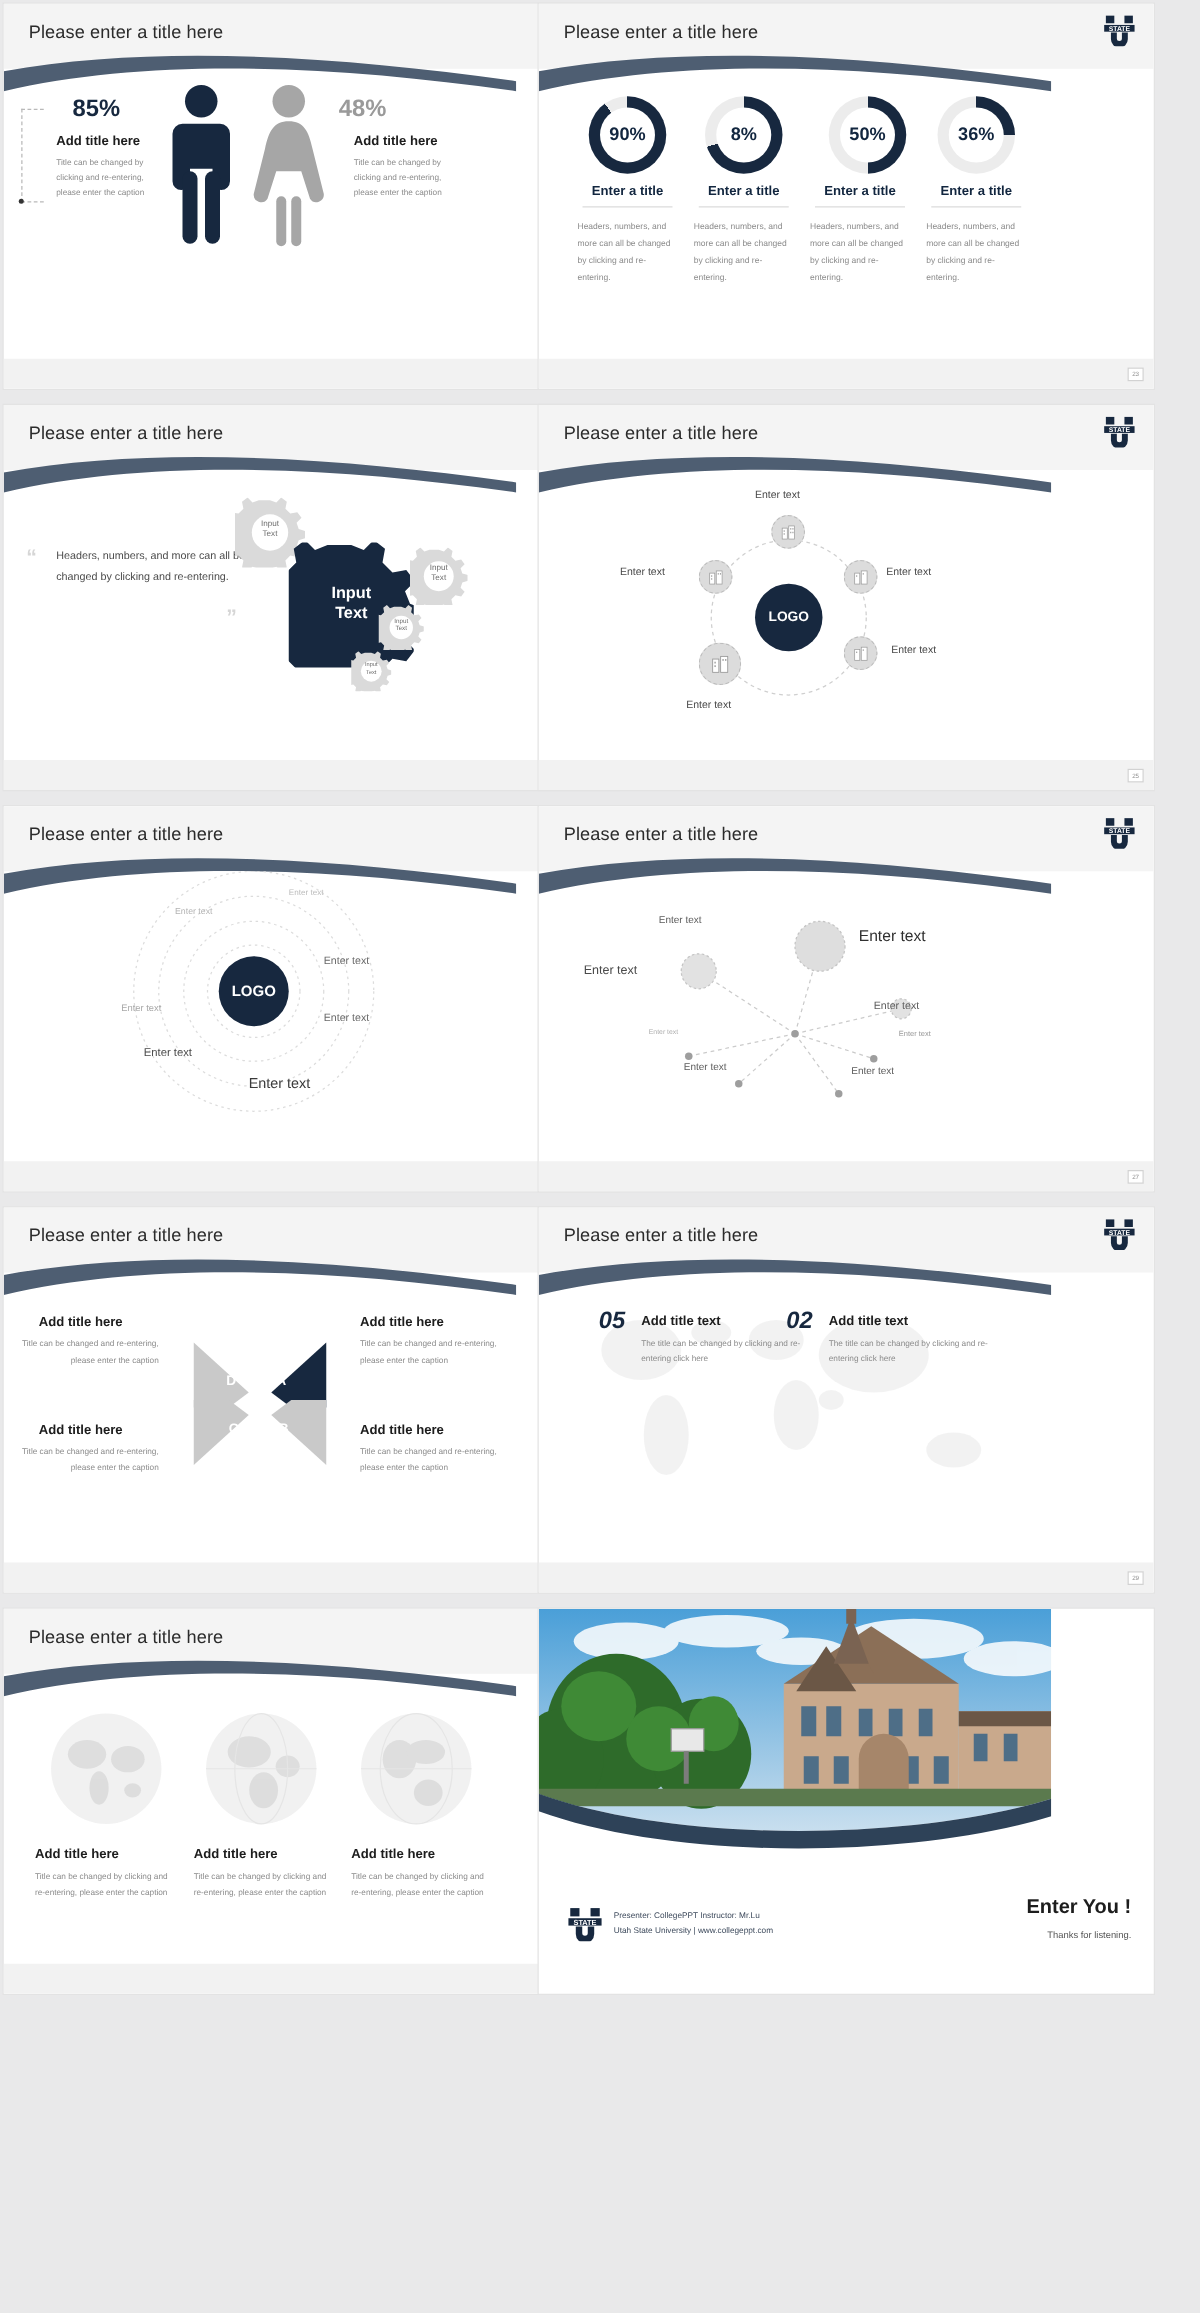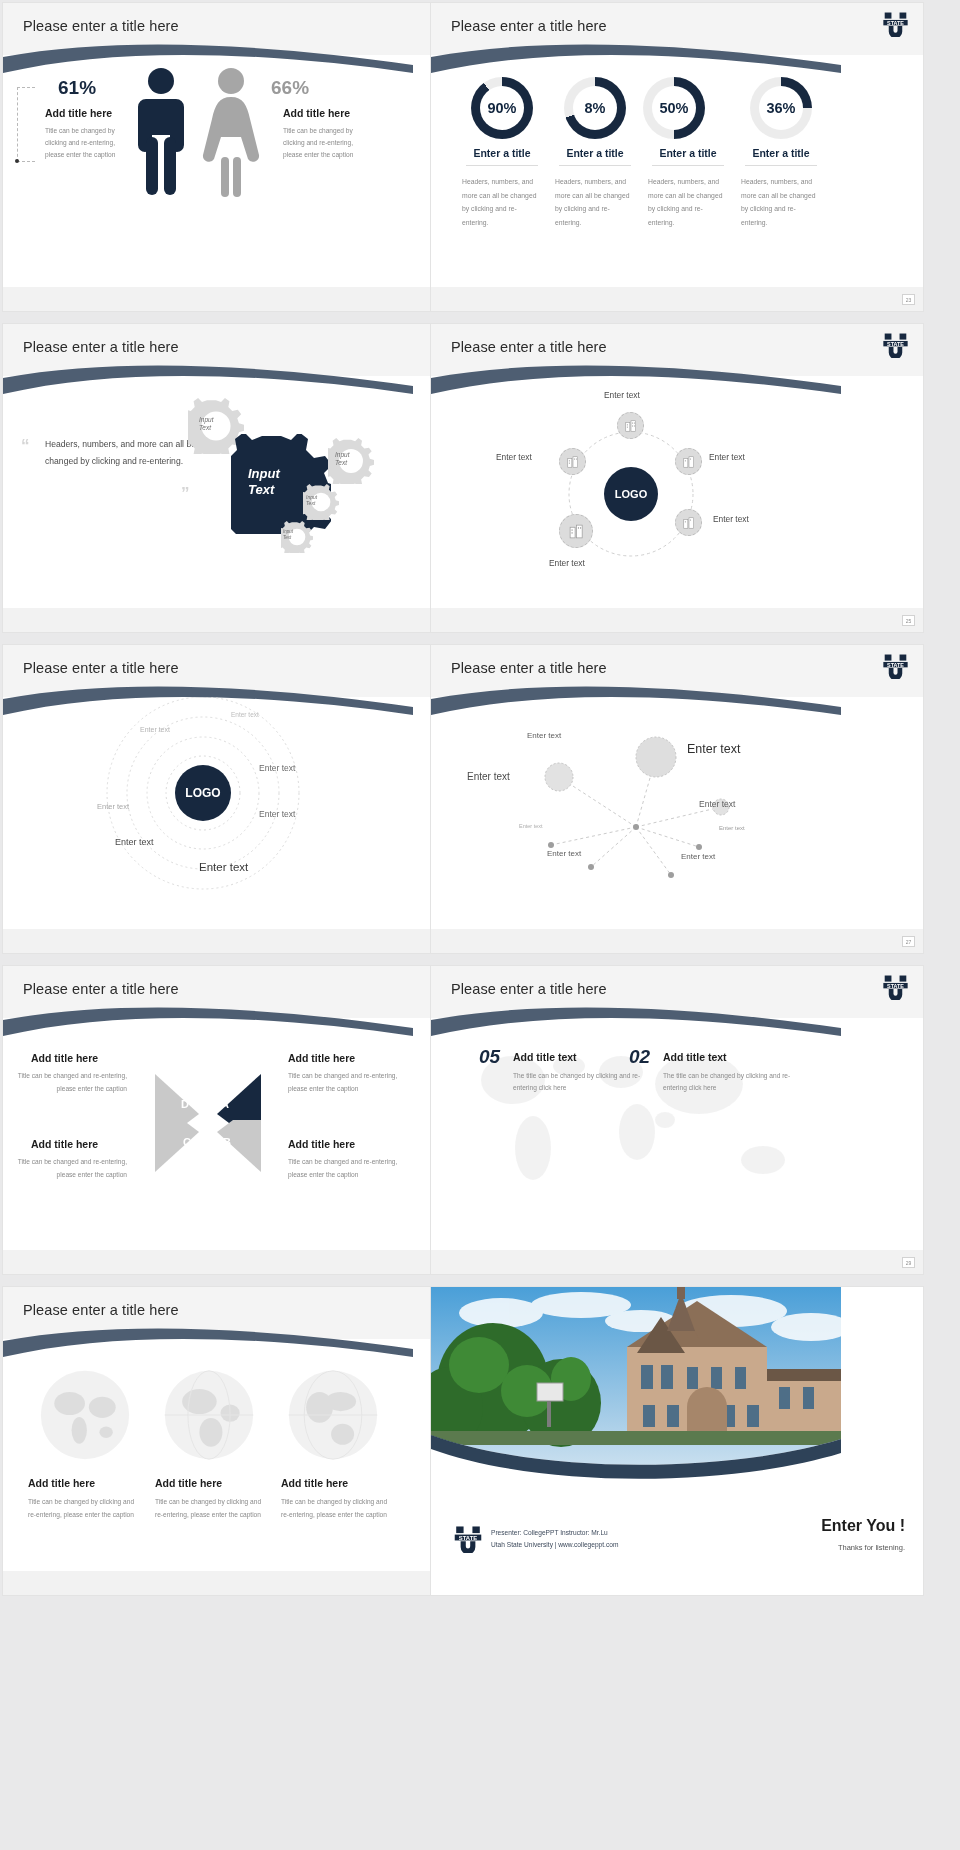--- a/index.html
+++ b/index.html
@@ -32,21 +32,21 @@
   
   .donut{ position:absolute; width:62px; height:62px; border-radius:50%; }
   .donut .hole{ position:absolute; inset:9px; background:#fff; border-radius:50%;
                 display:flex; align-items:center; justify-content:center;
                 font-size:14.5px; font-weight:bold; color:#12263f;}
   .dlabel{ position:absolute; font-size:10.5px; font-weight:bold; color:#12263f; text-align:center; width:90px;}
   .dline{ position:absolute; height:1px; background:#dcdcdc; width:72px;}
   .dbody{ position:absolute; width:80px; font-size:6.8px; color:#8b8b8b; line-height:2.0;}
 
   
-  .gtxt{ position:absolute; font-size:6.5px; color:#6d6d6d; text-align:left; line-height:1.25;font-style:italic;}
+  .gtxt{ position:absolute; font-size:6.5px; color:#6d6d6d; text-align:center; line-height:1.25;}
   .gtxt.big{ font-size:13px; color:#fff; font-weight:bold; line-height:1.2;}
   .quote{ position:absolute; font-size:8.6px; color:#4c4c4c; line-height:1.95; width:170px;}
   .qm{ position:absolute; font-size:17px; color:#d6d6d6; font-weight:bold;}
 
   
   .logocirc{ position:absolute; border-radius:50%; background:#17283f; color:#fff;
              display:flex; align-items:center; justify-content:center; font-weight:bold;}
   .node{ position:absolute; width:27px; height:27px; border-radius:50%; background:#dcdcdc;
          border:1px dashed #bdbdbd; display:flex; align-items:center; justify-content:center;}
   .ntxt{ position:absolute; font-size:8.4px; color:#4a4a4a; white-space:nowrap;}
@@ -84,39 +84,39 @@
   </svg>
   <svg class="swoosh" viewBox="0 0 410 60" preserveAspectRatio="none">
     <path d="M0 18 C120 -4 270 6 410 26 L410 34 C270 14 120 6 0 34 Z" fill="#4e5e72"></path>
   </svg>
   <div class="stage">
     <div class="dashbox" style="left:14px;top:32px;width:18px;height:75px;border-right:none;"></div>
     <div style="position:absolute;left:12px;top:104px;width:4px;height:4px;border-radius:50%;background:#333;"></div>
     <div class="dashbox" style="right:14px;top:32px;width:18px;height:75px;border-left:none;"></div>
     <div style="position:absolute;right:12px;top:104px;width:4px;height:4px;border-radius:50%;background:#333;"></div>
 
-    <div class="pct" style="position:absolute;left:55px;top:22px;color:#17283f;">61%</div>
+    <div class="pct" style="position:absolute;left:55px;top:22px;color:#17283f;">85%</div>
     <div class="addt" style="position:absolute;left:42px;top:52px;">Add title here</div>
     <div class="cap" style="position:absolute;left:42px;top:70px;width:82px;">Title can be changed by clicking and re-entering, please enter the caption</div>
 
     <svg style="position:absolute;left:130px;top:10px;" width="56" height="135" viewBox="0 0 56 135">
       <circle cx="28" cy="16" r="13" fill="#17283f"></circle>
       <path d="M13 34 h30 a8 8 0 0 1 8 8 v38 a7 7 0 0 1 -14 0 v-10 h-18 v10 a7 7 0 0 1 -14 0 v-38 a8 8 0 0 1 8 -8 z" fill="#17283f"></path>
       <rect x="13" y="72" width="12" height="58" rx="6" fill="#17283f"></rect>
       <rect x="31" y="72" width="12" height="58" rx="6" fill="#17283f"></rect>
     </svg>
 
     <svg style="position:absolute;left:198px;top:10px;" width="60" height="135" viewBox="0 0 60 135">
       <circle cx="30" cy="16" r="13" fill="#a6a6a6"></circle>
       <path d="M30 32 c-12 0 -16 8 -19 22 l-9 36 a6 6 0 0 0 11 4 l7 -22 h20 l7 22 a6 6 0 0 0 11 -4 l-9 -36 c-3 -14 -7 -22 -19 -22 z" fill="#a6a6a6"></path>
       <rect x="20" y="92" width="8" height="40" rx="4" fill="#a6a6a6"></rect>
       <rect x="32" y="92" width="8" height="40" rx="4" fill="#a6a6a6"></rect>
     </svg>
 
-    <div class="pct" style="position:absolute;left:268px;top:22px;color:#9a9a9a;">66%</div>
+    <div class="pct" style="position:absolute;left:268px;top:22px;color:#9a9a9a;">48%</div>
     <div class="addt" style="position:absolute;left:280px;top:52px;">Add title here</div>
     <div class="cap" style="position:absolute;left:280px;top:70px;width:82px;">Title can be changed by clicking and re-entering, please enter the caption</div>
   </div>
   <div class="foot"></div>
   <div class="pgnum">22</div>
 </div>
 
 <div class="slide">
   <div class="hdr"></div>
   <div class="hdr-title">Please enter a title here</div>
@@ -136,21 +136,21 @@
         </div>
         <div class="dlabel" style="left: 26px; top: 92px;">Enter a title</div>
         <div class="dline" style="left: 35px; top: 110px;"></div>
         <div class="dbody" style="left: 31px; top: 120px;">Headers, numbers, and more can all be changed by clicking and re-entering.</div>
         <div class="donut" style="left: 133px; top: 22px; background: conic-gradient(rgb(23, 40, 63) 0deg, rgb(23, 40, 63) 252deg, rgb(236, 236, 236) 252deg, rgb(236, 236, 236) 360deg);">
           <div class="hole">8%</div>
         </div>
         <div class="dlabel" style="left: 119px; top: 92px;">Enter a title</div>
         <div class="dline" style="left: 128px; top: 110px;"></div>
         <div class="dbody" style="left: 124px; top: 120px;">Headers, numbers, and more can all be changed by clicking and re-entering.</div>
-        <div class="donut" style="left: 212px; top: 22px; background: conic-gradient(rgb(23, 40, 63) 0deg, rgb(23, 40, 63) 180deg, rgb(236, 236, 236) 180deg, rgb(236, 236, 236) 360deg);">
+        <div class="donut" style="left: 232px; top: 22px; background: conic-gradient(rgb(23, 40, 63) 0deg, rgb(23, 40, 63) 180deg, rgb(236, 236, 236) 180deg, rgb(236, 236, 236) 360deg);">
           <div class="hole">50%</div>
         </div>
         <div class="dlabel" style="left: 212px; top: 92px;">Enter a title</div>
         <div class="dline" style="left: 221px; top: 110px;"></div>
         <div class="dbody" style="left: 217px; top: 120px;">Headers, numbers, and more can all be changed by clicking and re-entering.</div>
         <div class="donut" style="left: 319px; top: 22px; background: conic-gradient(rgb(23, 40, 63) 0deg, rgb(23, 40, 63) 90deg, rgb(236, 236, 236) 90deg, rgb(236, 236, 236) 360deg);">
           <div class="hole">36%</div>
         </div>
         <div class="dlabel" style="left: 305px; top: 92px;">Enter a title</div>
         <div class="dline" style="left: 314px; top: 110px;"></div>

